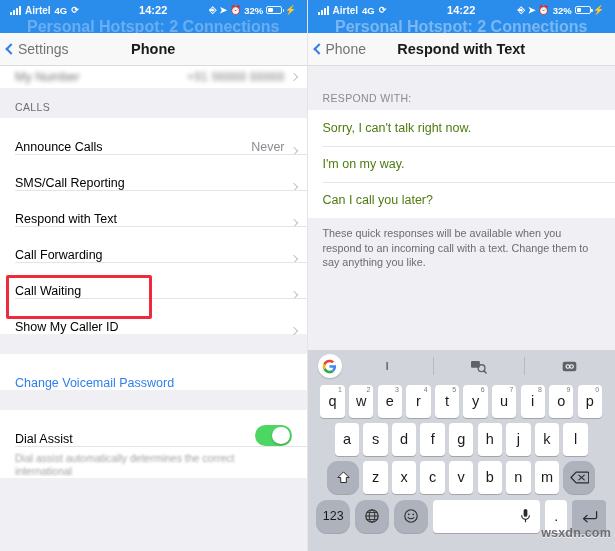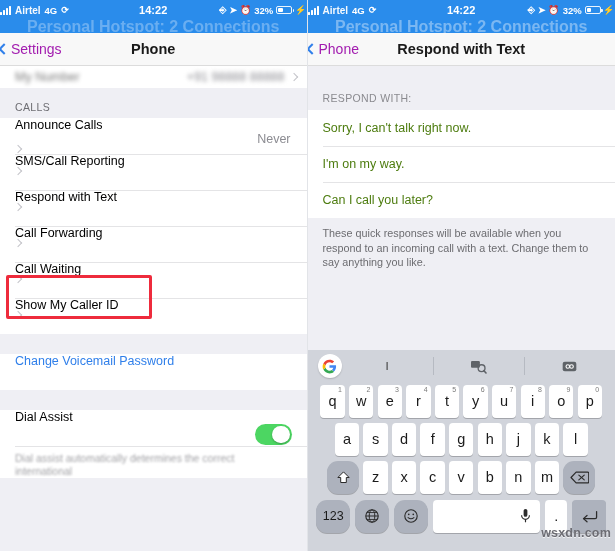--- a/index.html
+++ b/index.html
@@ -5,21 +5,21 @@
   * { box-sizing: border-box; margin:0; padding:0; }
   html,body{ width:615px; height:551px; overflow:hidden; background:#fff;
     font-family:"Liberation Sans", sans-serif; -webkit-font-smoothing:antialiased; }
 
   #root { position:relative; width:615px; height:551px; display:flex; }
   .pane { position:relative; width:307.5px; height:551px; overflow:hidden; background:#fff; }
   .pane.left { border-right:1px solid #e2e4e8; }
 
   
   .statusbar{ position:relative; height:20px; background:#2a8ceb; color:#fff;
-    display:flex; align-items:center; padding:0 0; font-size:10px; font-weight:bold; }
+    display:flex; align-items:center; padding:0 10px; font-size:10px; font-weight:bold; }
   .sb-left{ display:flex; align-items:center; gap:4px; }
   .sb-center{ position:absolute; left:0; right:0; text-align:center; font-size:11px; font-weight:bold; letter-spacing:0.1px;}
   .sb-right{ margin-left:auto; display:flex; align-items:center; gap:3px; z-index:2;}
   .bars{ display:flex; align-items:flex-end; gap:1px; height:9px; }
   .bars i{ display:block; width:2px; background:#fff; border-radius:.5px; }
   .bars i:nth-child(1){height:3px}.bars i:nth-child(2){height:5px}
   .bars i:nth-child(3){height:7px}.bars i:nth-child(4){height:9px}
   .carrier{ font-size:10px; font-weight:600; opacity:.95;}
   .net{ font-size:9.5px; font-weight:600; }
   .sbicon{ font-size:9px; line-height:1; }
@@ -31,31 +31,31 @@
   .pct{ font-size:9.5px; font-weight:600;}
 
   
   .hotspot{ height:13px; background:#2a8ceb; color:rgba(255,255,255,.38);
     font-size:16px; text-align:center; line-height:13px; font-weight:600; overflow:hidden;}
   .pane.left .hotspot{ color:rgba(255,255,255,.30); }
 
   
   .navbar{ position:relative; height:33px; background:#f8f8f8; border-bottom:1px solid #dcdcdc;
     display:flex; align-items:center; }
-  .back{ display:flex; align-items:center; gap:2px; color:#a21caf; font-size:14px;
-    cursor:pointer; white-space:nowrap;}
+  .back{ display:flex; align-items:center; gap:2px; color:#737373; font-size:14px;
+    padding-left:7px; cursor:pointer; white-space:nowrap;}
   .chev-l{ width:8px; height:8px; border-left:2.1px solid #2f7fea; border-bottom:2.1px solid #2f7fea;
     transform:rotate(45deg); margin-right:1px; }
   .nav-title{ position:absolute; left:0; right:0; text-align:center; font-size:14.5px;
     font-weight:bold; color:#1a1a1a; pointer-events:none;}
 
   
   .scroll{ background:#efeff4; height:498px; position:relative; }
-  .row{ background:#fff; height:36px; display:flex; align-items:flex-start;
-    padding:0 10px 0 15px; position:relative;flex-direction:column; }
+  .row{ background:#fff; height:36px; display:flex; align-items:flex-end;
+    padding:0 10px 0 15px; position:relative; }
   .row + .row::before{ content:""; position:absolute; left:15px; right:0; top:0; height:1px; background:#e4e4e6;}
   .row .lbl{ font-size:12.5px; color:#000; }
   .row .val{ margin-left:auto; font-size:12.5px; color:#8c8c92; padding-right:6px;}
   .chev-r{ width:6px; height:6px; border-top:1.6px solid #c4c4c9; border-right:1.6px solid #c4c4c9;
     transform:rotate(45deg); flex:0 0 auto;}
   .row.link .lbl{ color:#2f7fea; }
   .row.noarrow{ padding-right:15px; }
   .gap{ height:20px; background:#efeff4; }
   .grouphdr{ height:30px; display:flex; align-items:flex-end; padding:0 0 5px 15px;
     background:#efeff4; font-size:10.5px; color:#6d6d72; letter-spacing:.35px;}

